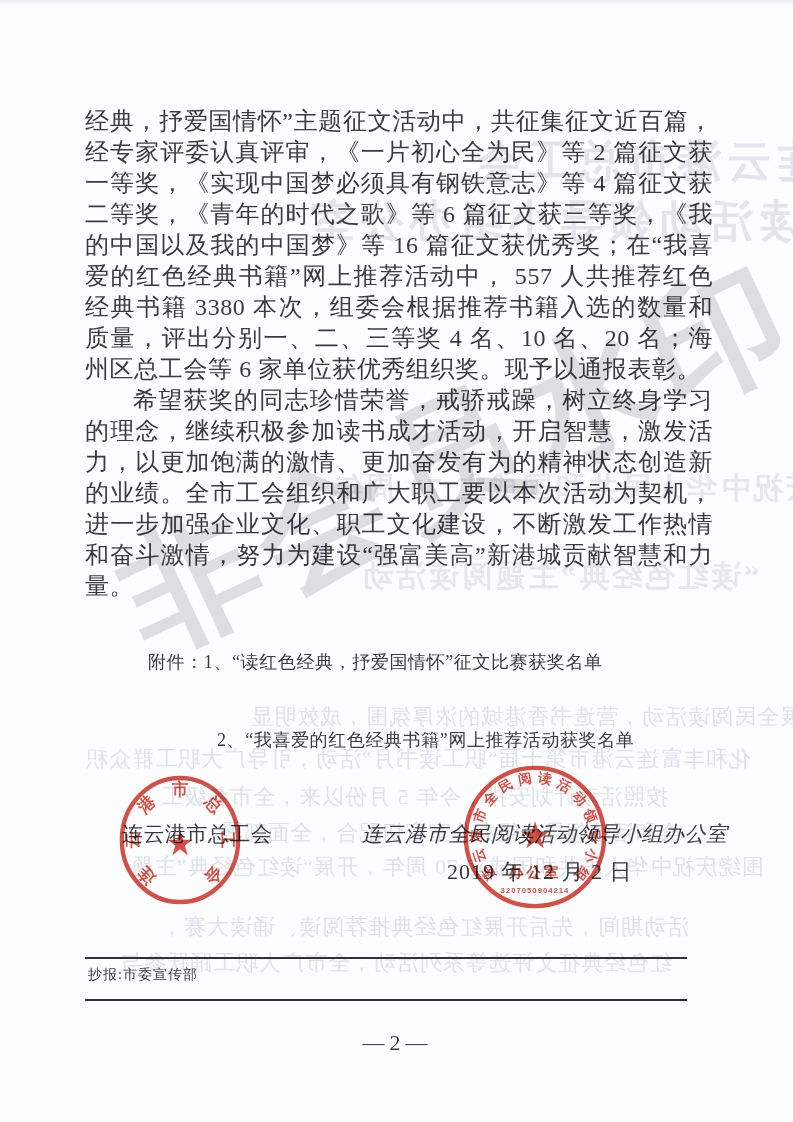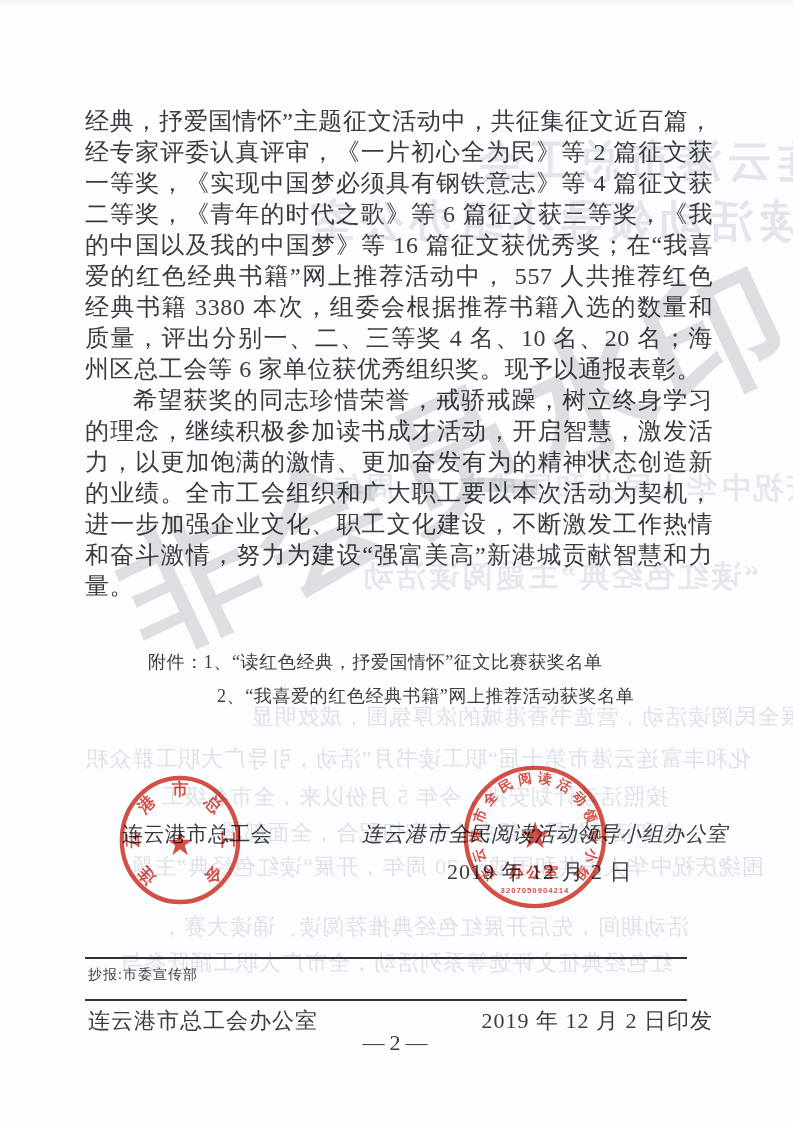--- a/index.html
+++ b/index.html
@@ -20,21 +20,21 @@
   .bleed-mid{ font-size:30px; font-weight:bold; letter-spacing:3px; opacity:.38;}
   
   .doc-body{
     position:absolute; z-index:2; left:85px; top:106px; width:628px;
     font-size:24px; line-height:31px; text-align:justify; letter-spacing:.6px;
   }
   .doc-body p{margin:0; padding:0;}
   .doc-body p.indent{text-indent:2em;}
   .attachments{ position:absolute; z-index:2; left:148px; top:645px;
     font-size:18px; line-height:34px; letter-spacing:.6px;}
-  .att-follow{ margin-left:69px; }
+  .att-follow{ margin-left:69px;margin-top:44px; }
   .sig-row{ position:absolute; z-index:2; left:0; top:820px; width:793px;
     font-size:21px; letter-spacing:.5px;}
   .sig-left{ position:absolute; left:122px; top:0;}
   .sig-right{ position:absolute; left:362px; top:0;font-style:italic;}
   .date-line{ position:absolute; z-index:2; left:447px; top:857px;
     font-size:22px; letter-spacing:1px;}
   
   .rule{ position:absolute; z-index:2; left:85px; width:602px;
     border-top:2px solid #2e3236;}
   .rule1{ top:957px;} .rule2{ top:999px;}
@@ -127,21 +127,17 @@
         </g>
       <text x="75" y="86" text-anchor="middle" font-size="38">★</text>
       <text x="75" y="116" text-anchor="middle" font-size="15" letter-spacing="3">办公室</text>
       <text x="75" y="133" text-anchor="middle" font-size="8" letter-spacing="1">3207050904214</text>
     </svg>
   </div>
 
   <div class="rule rule1"></div>
   <div class="copy-line">抄报:市委宣传部</div>
   <div class="rule rule2"></div>
-  <div class="issuer-line">
-    <span>连云港市总工会办公室</span>
-    <span class="print-date">2019 年 12 月 2 日印发</span>
-  </div>
   <div class="page-num">—2—</div>
 
   <div class="watermark">非会员水印</div>
 
 </div>
 
 </body></html>

